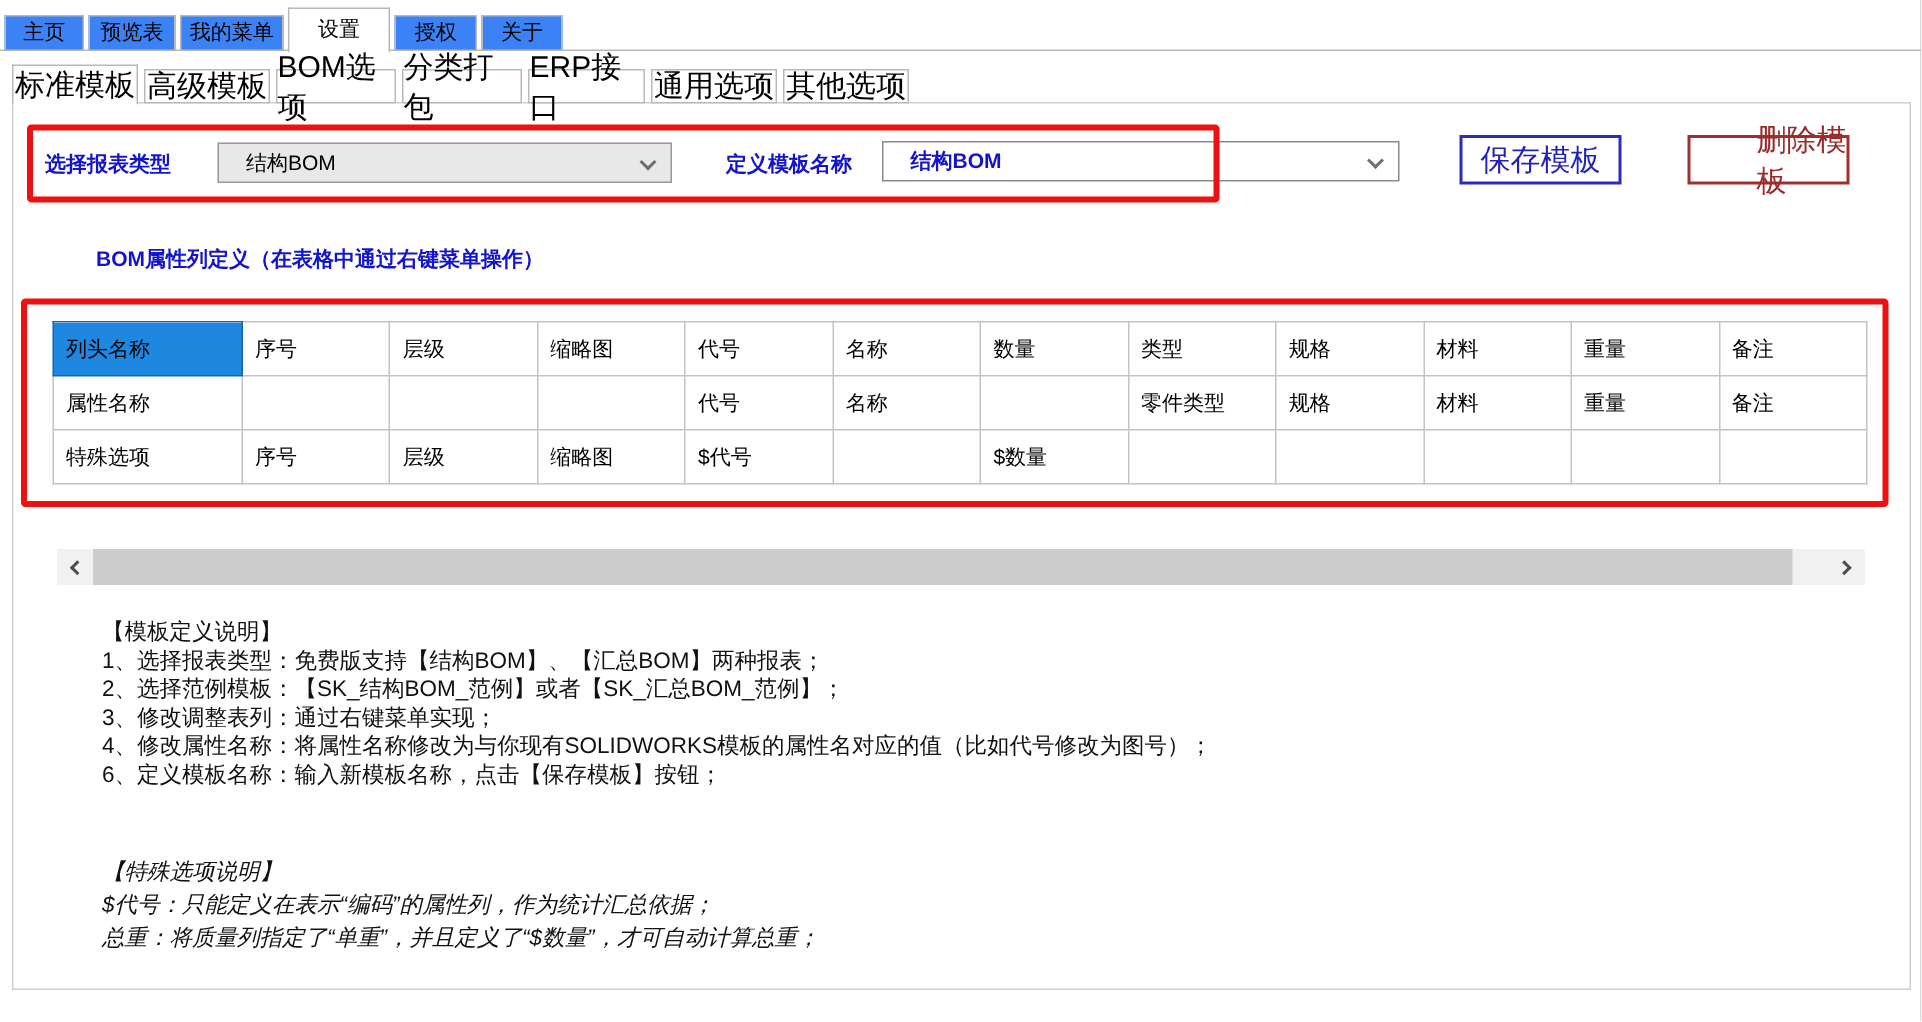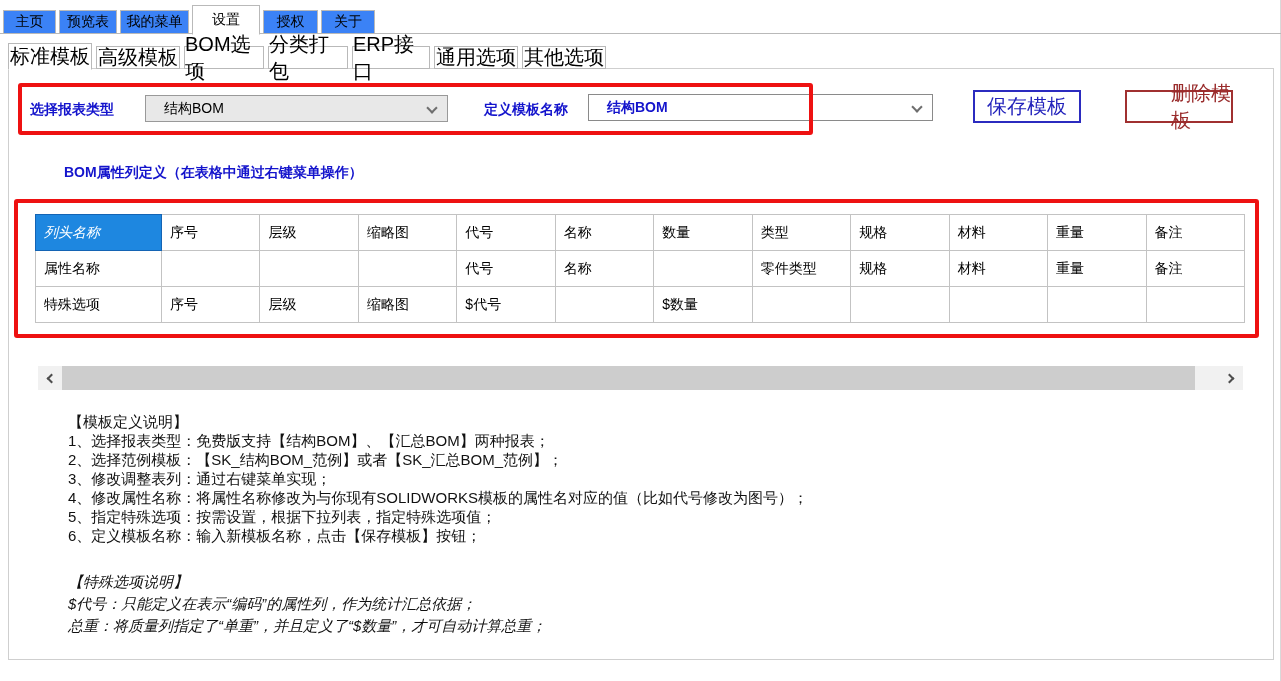--- a/index.html
+++ b/index.html
@@ -31,21 +31,21 @@
   .dd-white { background:#fff; color:#1414cc; font-weight:bold; border-color:#8a8a8a; }
   .chev { position:absolute; right:11px; top:8px; width:8px; height:8px; border:solid #6e6e6e; border-width:0 2px 2px 0; transform:rotate(45deg); }
 
   .btn { position:absolute; width:108px; height:33px; background:#fff; display:flex; align-items:center; justify-content:center; font-size:20px; cursor:default; }
   .btn-save { border:2px solid #2b2bbf; color:#2222bb; }
   .btn-del  { border:2px solid #a03030; color:#992b2b; }
 
   
   table.grid { position:absolute; left:35px; top:214px; width:1210px; border-collapse:collapse; table-layout:fixed; background:#fff; border:1px solid #7f7f7f; }
   table.grid td { height:36px; border:1px solid #c3c3c3; font-size:14px; padding:0 2px 0 8px; white-space:nowrap; overflow:hidden; }
-  table.grid td.sel { background:#1e87e0; color:#ffffff; border:1px solid #1464b4;font-style:italic; }
+  table.grid td.sel { background:#1e87e0; color:#000000; border:1px solid #1464b4; }
 
   
   .hscroll { position:absolute; left:38px; top:366px; width:1205px; height:24px; background:#f1f1f1; }
   .hs-btn { position:absolute; top:0; width:24px; height:24px; background:#f1f1f1; display:flex; align-items:center; justify-content:center; }
   .hs-left { left:0; } .hs-right { right:0; }
   .hs-chev { width:7px; height:7px; border:solid #4d4d4d; border-width:0 2px 2px 0; }
   .hs-chev.l { transform:rotate(135deg); margin-left:3px; }
   .hs-chev.r { transform:rotate(-45deg); margin-right:3px; }
   .hs-thumb { position:absolute; left:24px; top:0; width:1133px; height:24px; background:#cdcdcd; }
 
@@ -164,21 +164,20 @@
         <span class="hs-chev r"></span>
       </div>
   </div>
 
   <div class="instr" style="top:412px;">
     <div class="ln">【模板定义说明】</div>
     <div class="ln">1、选择报表类型：免费版支持【结构BOM】、【汇总BOM】两种报表；</div>
     <div class="ln">2、选择范例模板：【SK_结构BOM_范例】或者【SK_汇总BOM_范例】；</div>
     <div class="ln">3、修改调整表列：通过右键菜单实现；</div>
     <div class="ln">4、修改属性名称：将属性名称修改为与你现有SOLIDWORKS模板的属性名对应的值（比如代号修改为图号）；</div>
-    <div class="ln">5、指定特殊选项：按需设置，根据下拉列表，指定特殊选项值；</div>
     <div class="ln">6、定义模板名称：输入新模板名称，点击【保存模板】按钮；</div>
   </div>
 
   <div class="instr instr2" style="top:571px;font-style:italic;">
     <div class="ln">【特殊选项说明】</div>
     <div class="ln">$代号：只能定义在表示“编码”的属性列，作为统计汇总依据；</div>
     <div class="ln">总重：将质量列指定了“单重”，并且定义了“$数量”，才可自动计算总重；</div>
   </div>
 
 </div>

